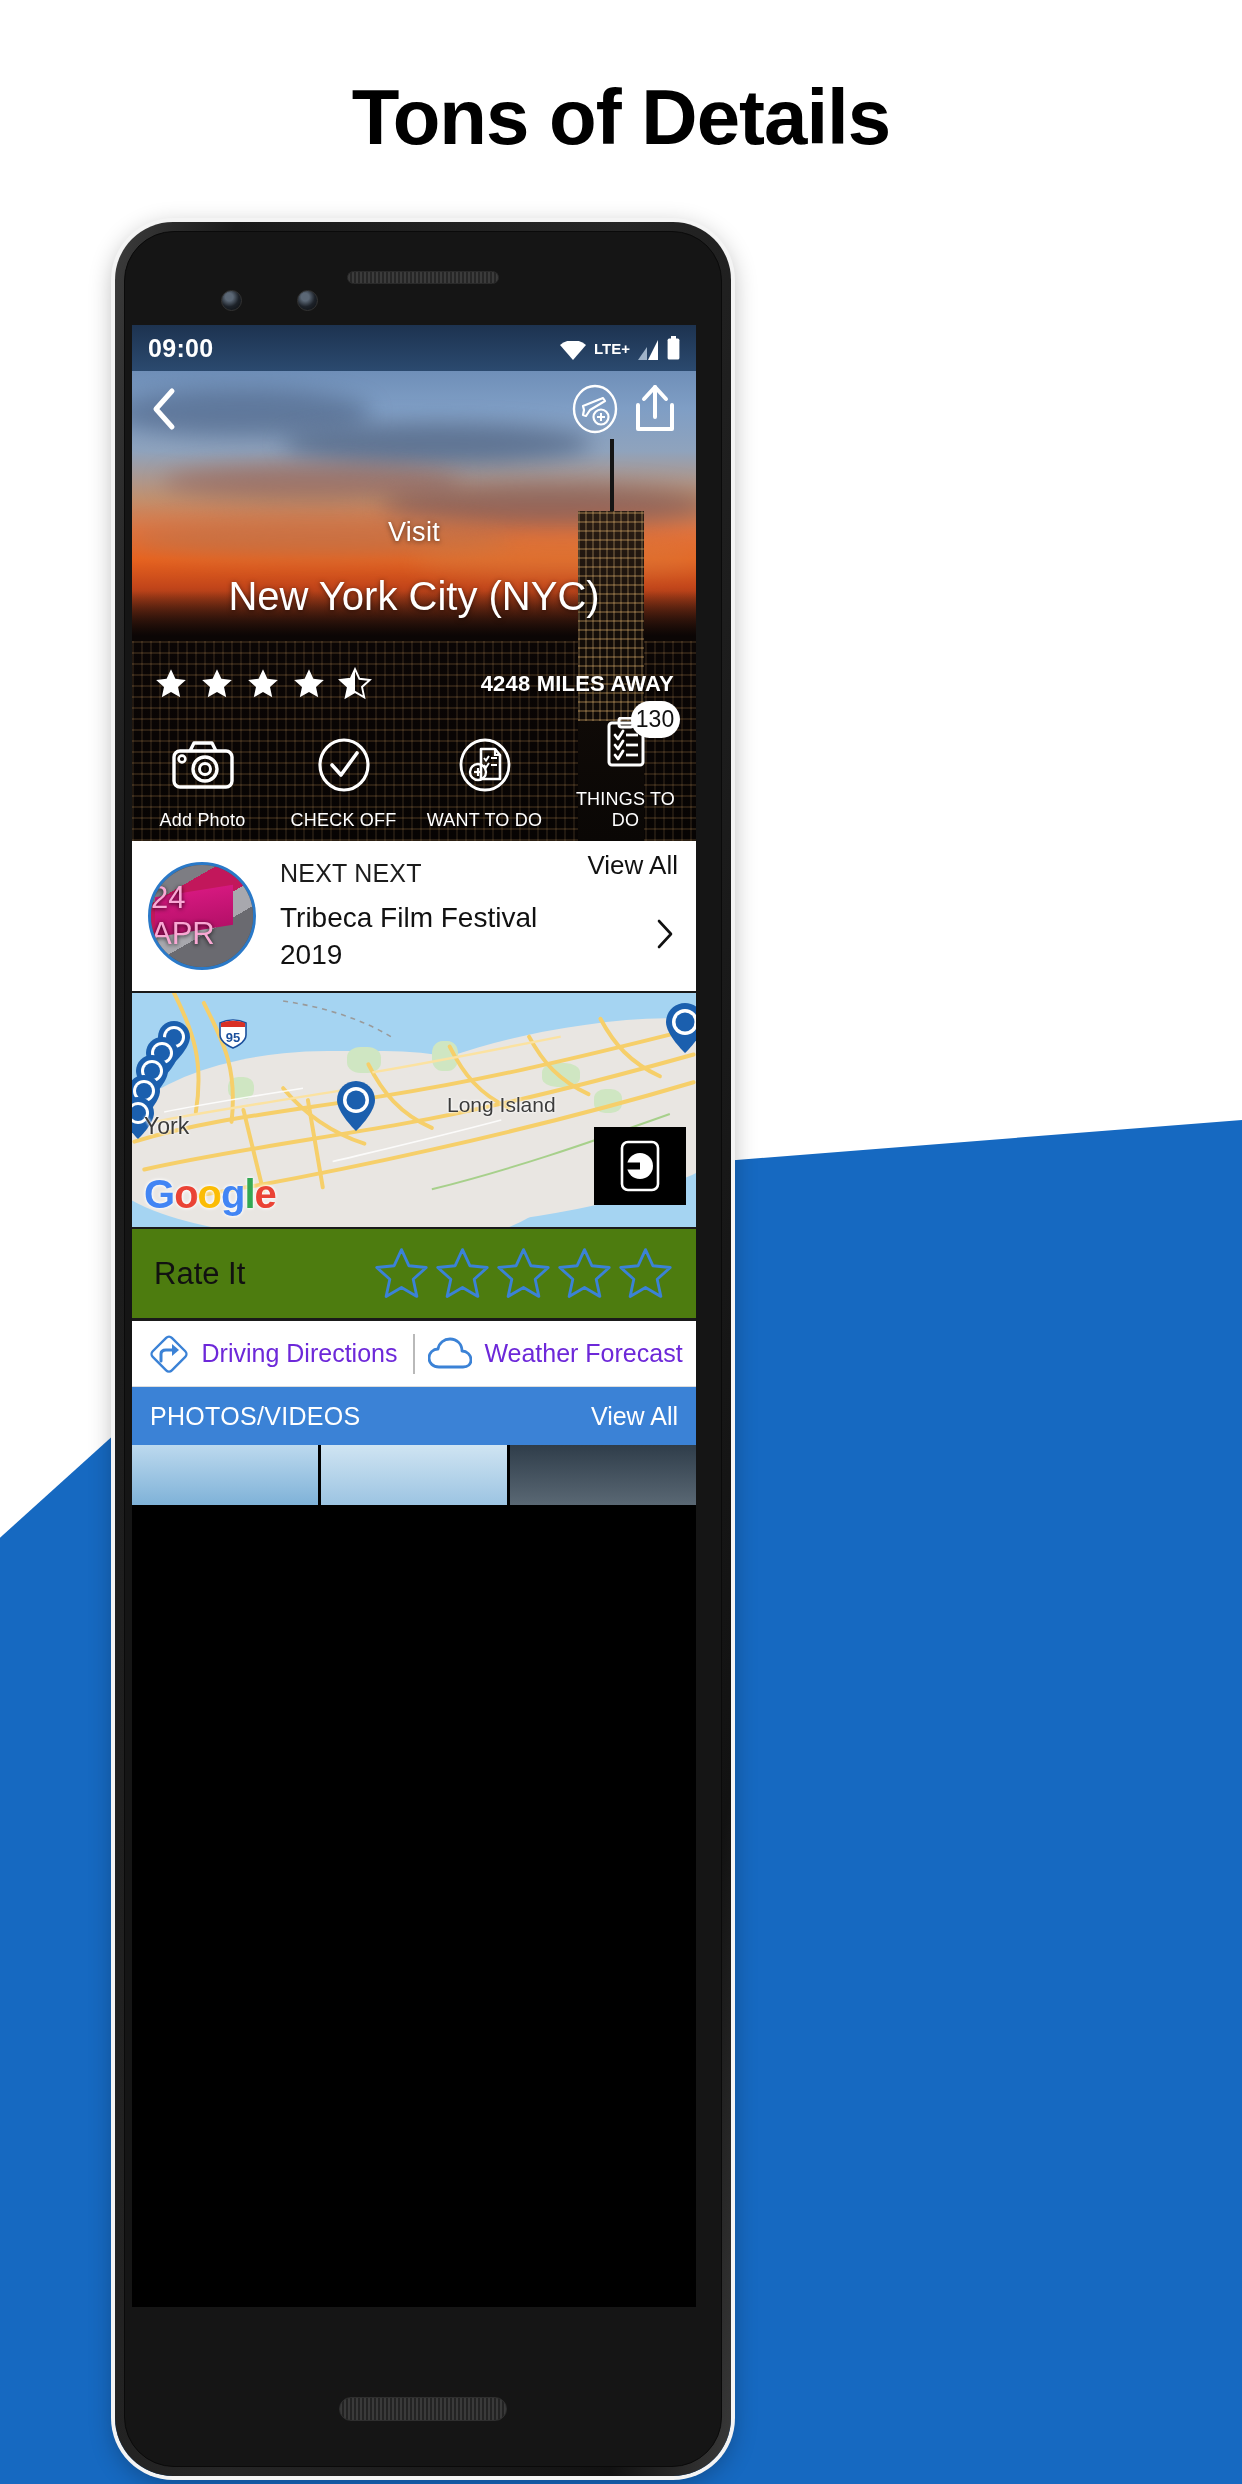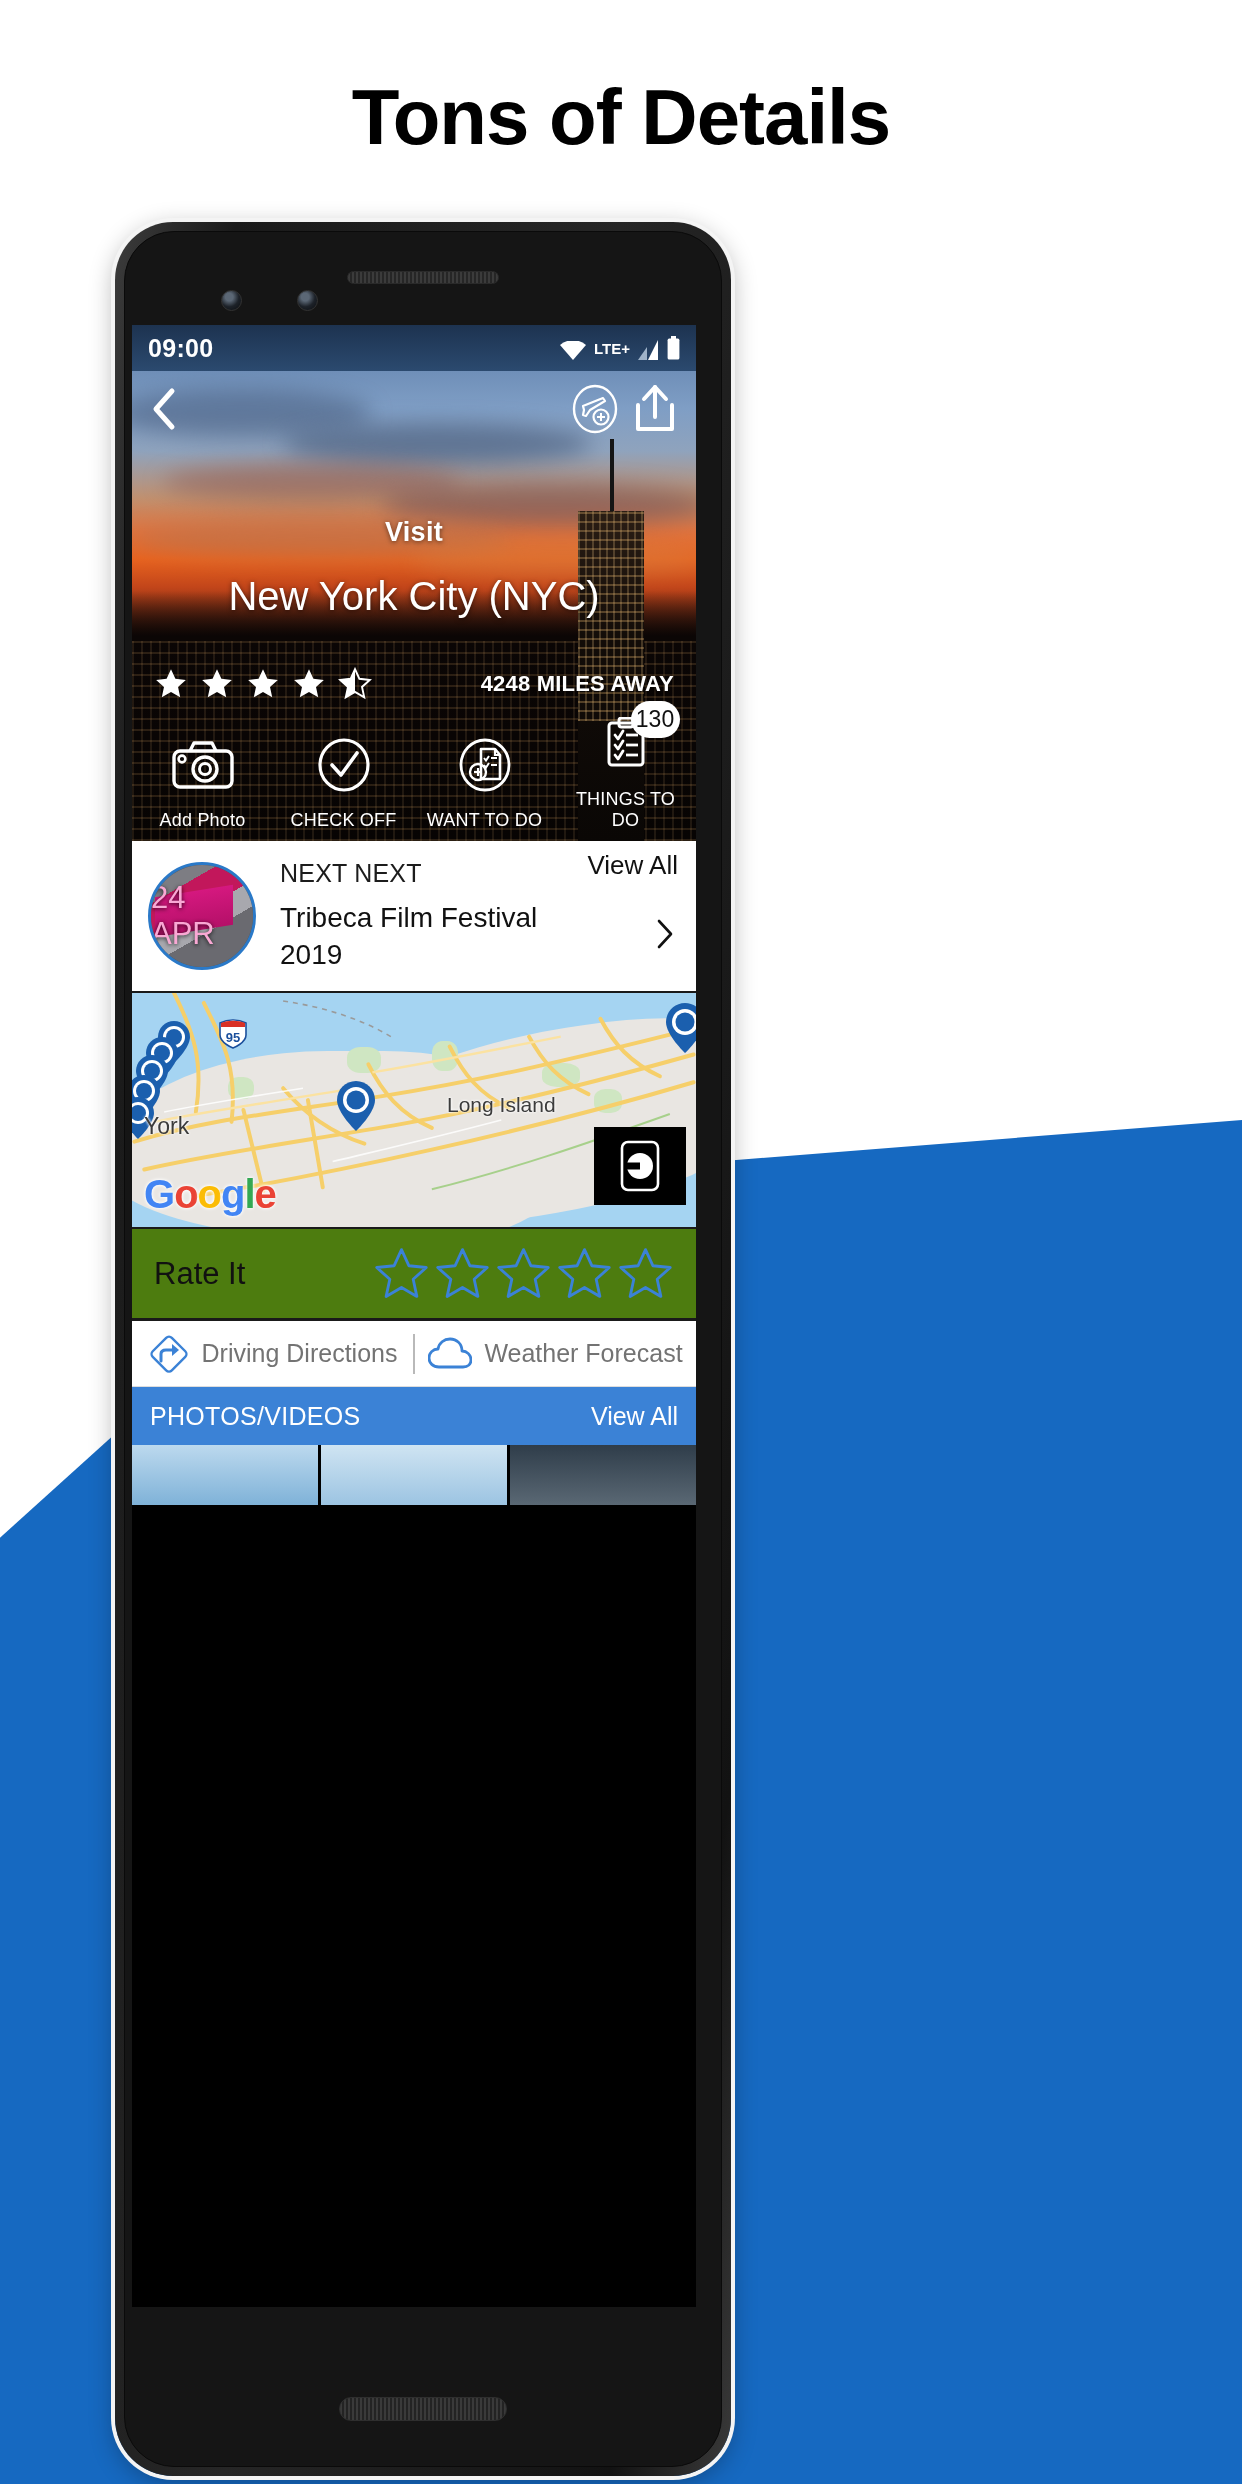--- a/index.html
+++ b/index.html
@@ -169,21 +169,21 @@
     padding:0 18px; z-index:4;
   }
   #back-chevron { width:28px; height:44px; }
   .top-actions { display:flex; align-items:center; gap:14px; }
 
   #hero-title-wrap {
     position:absolute; left:0; right:0; top:146px; text-align:center;
     color:#fff; z-index:4;
     text-shadow:0 1px 5px rgba(0,0,0,.55);
   }
-  #hero-visit { font-size:27px; font-weight:700; letter-spacing:.3px; }
+  #hero-visit { font-size:27px; font-weight:400; letter-spacing:.3px; }
   #hero-city { font-size:40px; font-weight:400; margin-top:26px; }
 
   #hero-rating-row {
     position:absolute; left:0; right:0; top:296px; z-index:4;
     display:flex; align-items:center; justify-content:space-between;
     padding:0 22px;
   }
   .star-row { display:flex; gap:12px; }
   #miles-away {
     color:#fff; font-size:22px; font-weight:bold; letter-spacing:.2px;
@@ -299,21 +299,21 @@
   }
   #rate-label { font-size:31px; color:#111; }
   #rate-stars { display:flex; gap:4px; }
 
   
   #links-row {
     position:relative; height:66px; background:#fff;
     display:flex; align-items:center; border-bottom:1px solid #ddd;
   }
   .link-cell { flex:1; display:flex; align-items:center; justify-content:center; gap:12px; }
-  .link-label { font-size:25px; color:#737373; }
+  .link-label { font-size:25px; color:#6d28d9; }
   #link-divider { width:2px; height:40px; background:#b9b9b9; }
 
   
   #photos-bar {
     position:relative; height:58px; background:#3b82d6;
     display:flex; align-items:center; justify-content:space-between;
     padding:0 18px; color:#fff;
   }
   #photos-title { font-size:25px; letter-spacing:.3px; }
   #photos-viewall { font-size:25px; }

